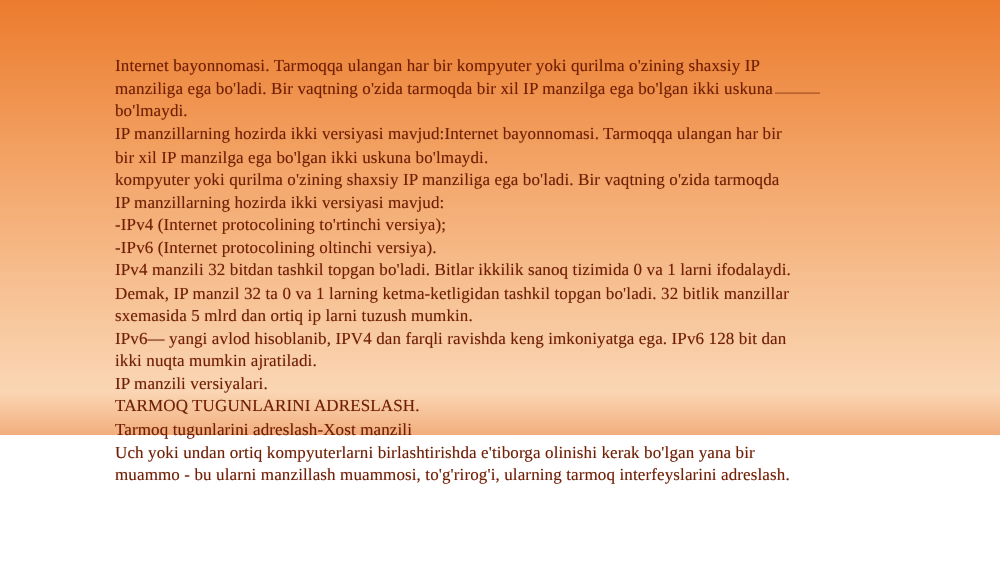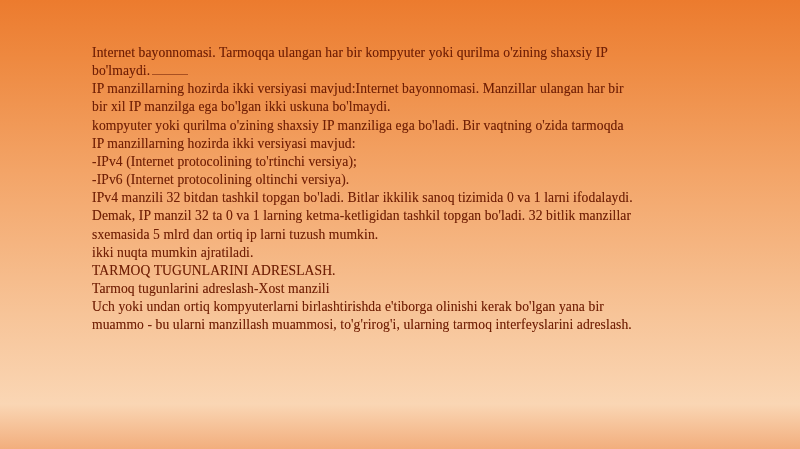--- a/index.html
+++ b/index.html
@@ -10,21 +10,21 @@
     --background-light:#FAD6B4;
     --background-bottom-edge:#F2AE7D;
     --text:#701F05;
   }
   html,body{margin:0;padding:0;}
   body{
     width:800px;height:449px;overflow:hidden;
     font-family:"Liberation Serif","DejaVu Serif",serif;
   }
   .slide{
-    position:relative;width:800px;height:449px;
+    position:relative;width:800px;height:348px;
     background:linear-gradient(180deg,
       var(--background-top) 0%,
       var(--background-upper) 13%,
       var(--background-mid) 38%,
       var(--background-lower) 70%,
       var(--background-light) 90%,
       var(--background-bottom-edge) 100%);
   }
   .text-block{
     position:absolute;left:92px;top:44px;width:660px;
@@ -40,29 +40,32 @@
     border-bottom:1.3px solid rgba(112,31,5,0.55);
     margin-left:2px;vertical-align:baseline;
   }
 </style>
 </head>
 <body>
 
 <div class="slide">
   <div class="text-block">
     <div class="line">Internet bayonnomasi. Tarmoqqa ulangan har bir kompyuter yoki qurilma o'zining shaxsiy IP</div>
+    <div class="line">manziliga ega bo'ladi. Bir vaqtning o'zida tarmoqda bir xil IP manzilga ega bo'lgan ikki uskuna</div>
     <div class="line">bo'lmaydi.</div>
-    <div class="line">IP manzillarning hozirda ikki versiyasi mavjud:Internet bayonnomasi. Manzillar ulangan har bir</div>
+    <div class="line">IP manzillarning hozirda ikki versiyasi mavjud:Internet bayonnomasi. Tarmoqqa ulangan har bir</div>
     <div class="line">bir xil IP manzilga ega bo'lgan ikki uskuna bo'lmaydi.</div>
     <div class="line">kompyuter yoki qurilma o'zining shaxsiy IP manziliga ega bo'ladi. Bir vaqtning o'zida tarmoqda</div>
     <div class="line">IP manzillarning hozirda ikki versiyasi mavjud:</div>
     <div class="line">-IPv4 (Internet protocolining to'rtinchi versiya);</div>
     <div class="line">-IPv6 (Internet protocolining oltinchi versiya).</div>
     <div class="line">IPv4 manzili 32 bitdan tashkil topgan bo'ladi. Bitlar ikkilik sanoq tizimida 0 va 1 larni ifodalaydi.</div>
     <div class="line">Demak, IP manzil 32 ta 0 va 1 larning ketma-ketligidan tashkil topgan bo'ladi. 32 bitlik manzillar</div>
     <div class="line">sxemasida 5 mlrd dan ortiq ip larni tuzush mumkin.</div>
+    <div class="line">IPv6— yangi avlod hisoblanib, IPV4 dan farqli ravishda keng imkoniyatga ega. IPv6 128 bit dan</div>
     <div class="line">ikki nuqta mumkin ajratiladi.</div>
+    <div class="line">IP manzili versiyalari.</div>
     <div class="line">TARMOQ TUGUNLARINI ADRESLASH.</div>
     <div class="line">Tarmoq tugunlarini adreslash-Xost manzili</div>
     <div class="line">Uch yoki undan ortiq kompyuterlarni birlashtirishda e'tiborga olinishi kerak bo'lgan yana bir</div>
     <div class="line">muammo - bu ularni manzillash muammosi, to'g'rirog'i, ularning tarmoq interfeyslarini adreslash.</div>
   </div>
 </div>
 
 </body></html>

